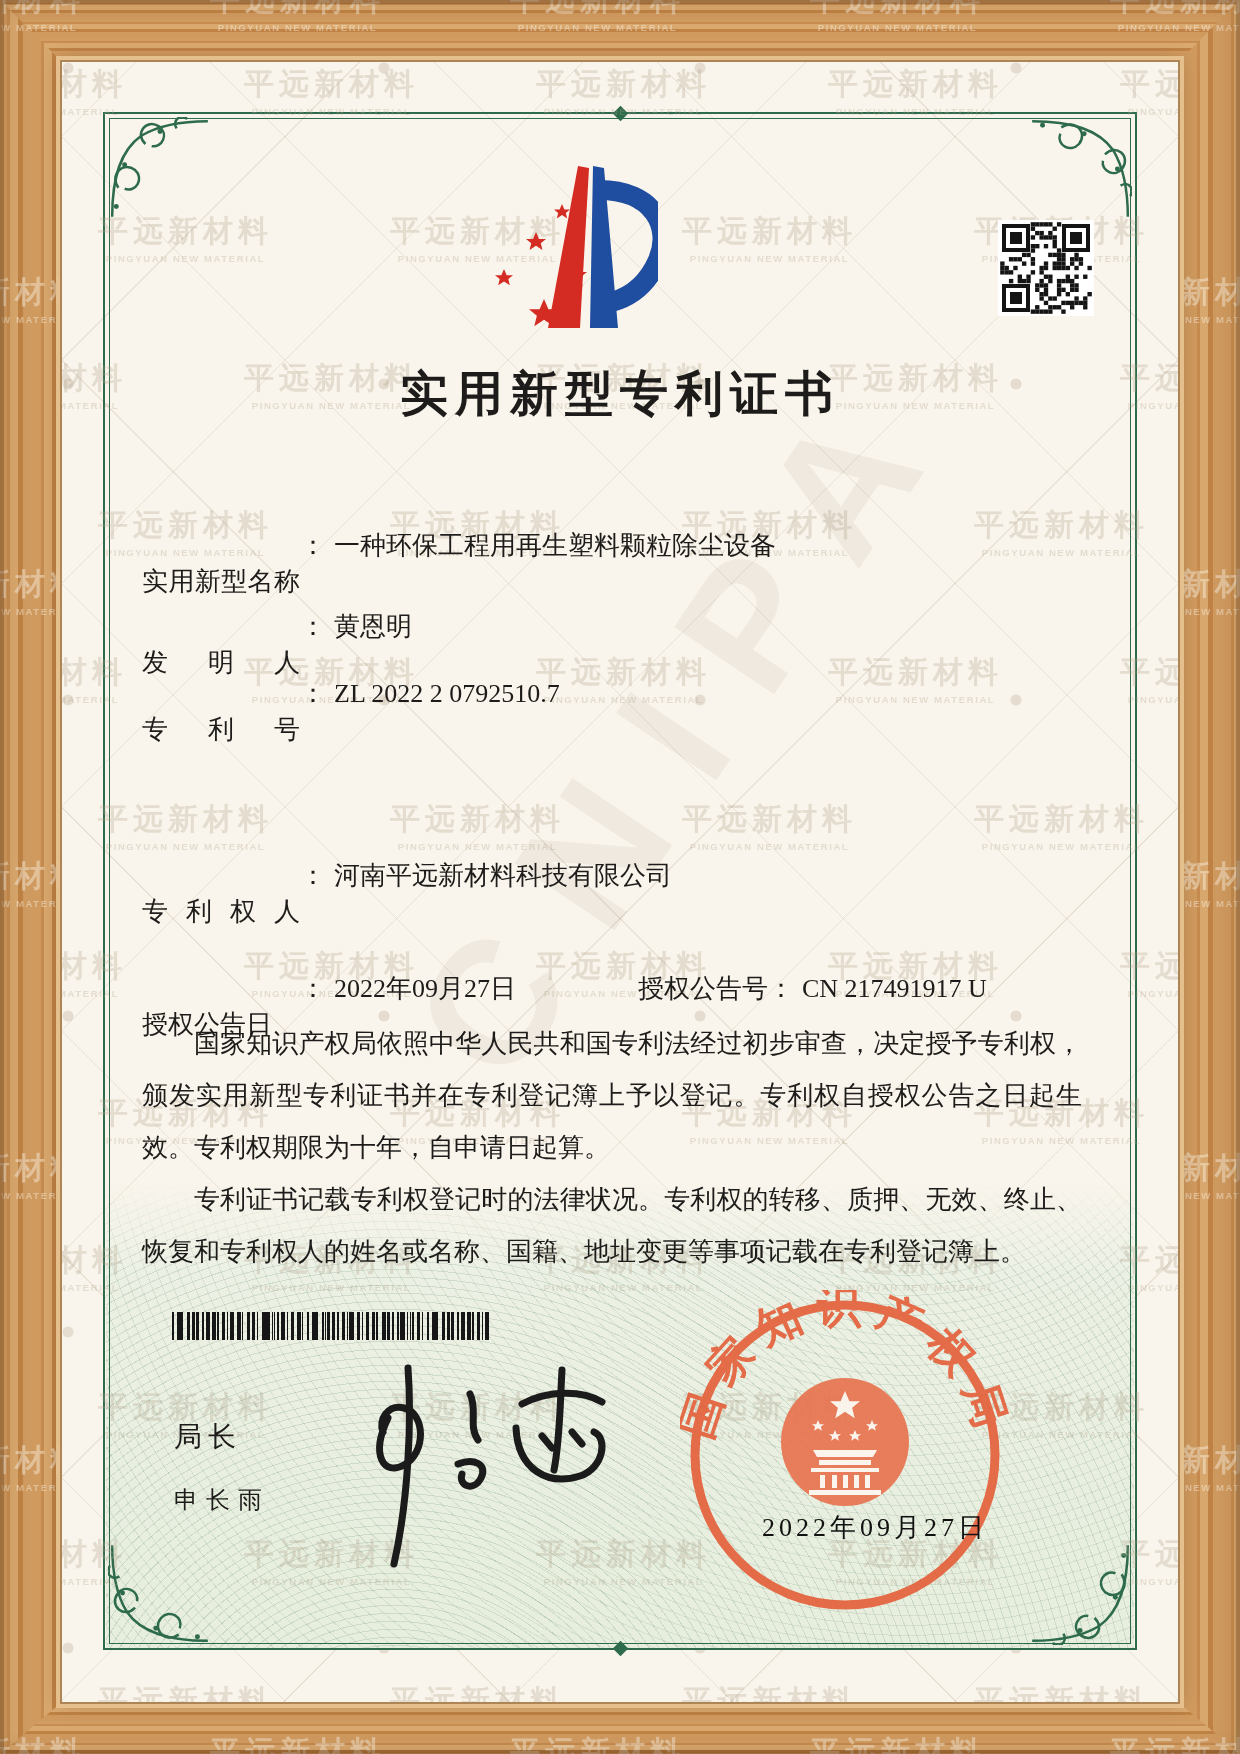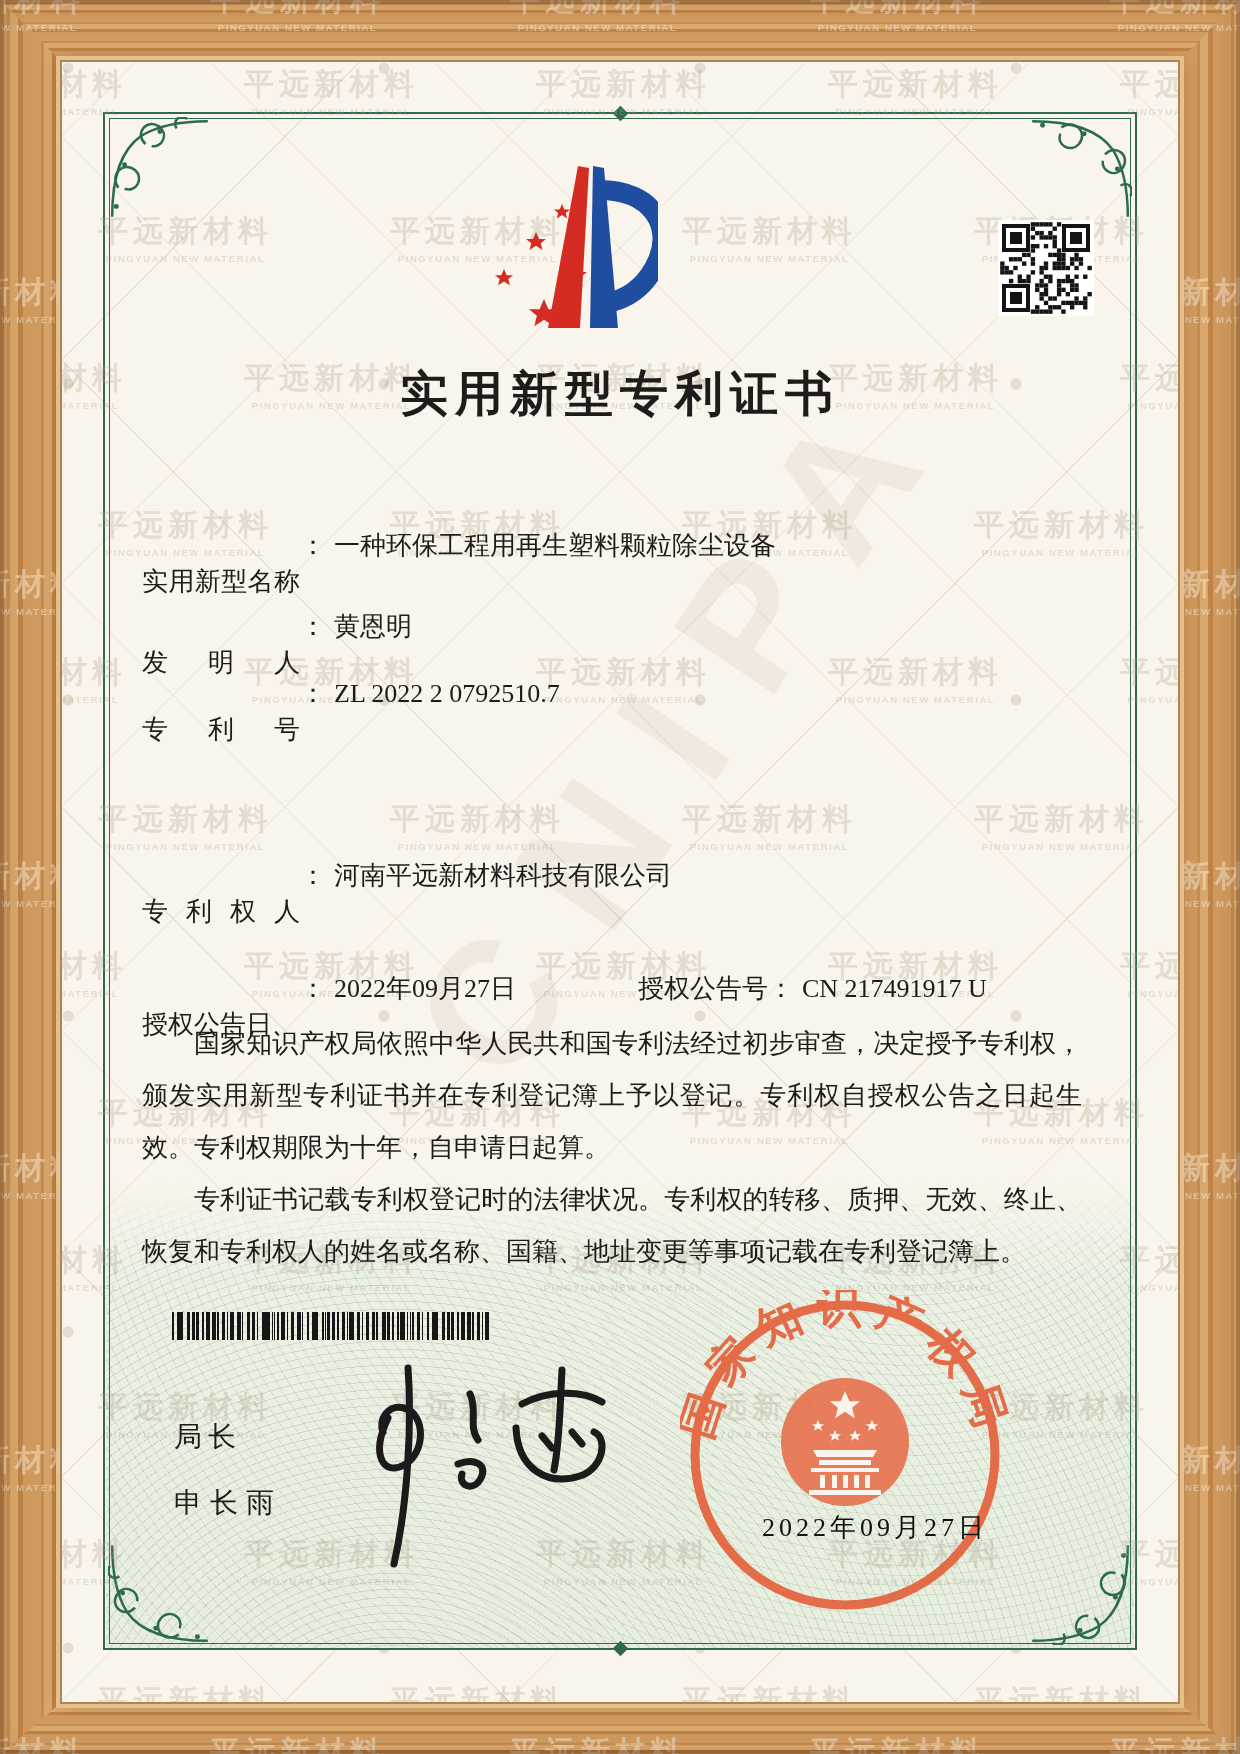--- a/index.html
+++ b/index.html
@@ -60,21 +60,21 @@
   .fvalue{display:inline-block;vertical-align:top;margin-left:8px;}
   .fvalue.addr{width:676px;line-height:1.62;}
   .grant-right{position:absolute;left:496px;top:0;}
   .paras{left:80px;top:956px;width:940px;font-size:26px;line-height:52px;text-align:justify;}
   .paras p{margin:0;text-indent:2em;}
   .barcode{left:110px;top:1250px;width:320px;height:28px;background-color:transparent;
     background-image:
       repeating-linear-gradient(90deg,#161616 0 2px,transparent 2px 5px,#161616 5px 8px,transparent 8px 10px,#161616 10px 11px,transparent 11px 15px),
       repeating-linear-gradient(90deg,#161616 0 1px,transparent 1px 7px,#161616 7px 10px,transparent 10px 17px);}
   .director-title{left:112px;top:1356px;font-size:28px;letter-spacing:6px;}
-  .director-name{left:112px;top:1422px;font-size:28px;letter-spacing:8px;}
+  .director-name{left:112px;top:1422px;font-size:24px;letter-spacing:8px;}
   .signature{left:288px;top:1290px;}
   .seal{left:618px;top:1228px;opacity:.92;mix-blend-mode:multiply;}
   .seal-date{left:700px;top:1448px;font-size:26px;letter-spacing:4px;color:#111;}
   .page-footer{left:0;right:0;top:1540px;text-align:center;font-size:23px;letter-spacing:4px;}
   .cont-note{left:0;right:0;top:1608px;text-align:center;font-size:23px;letter-spacing:5px;color:#2a2a28;}
 </style>
 </head>
 <body>
 
 <div class="page">

